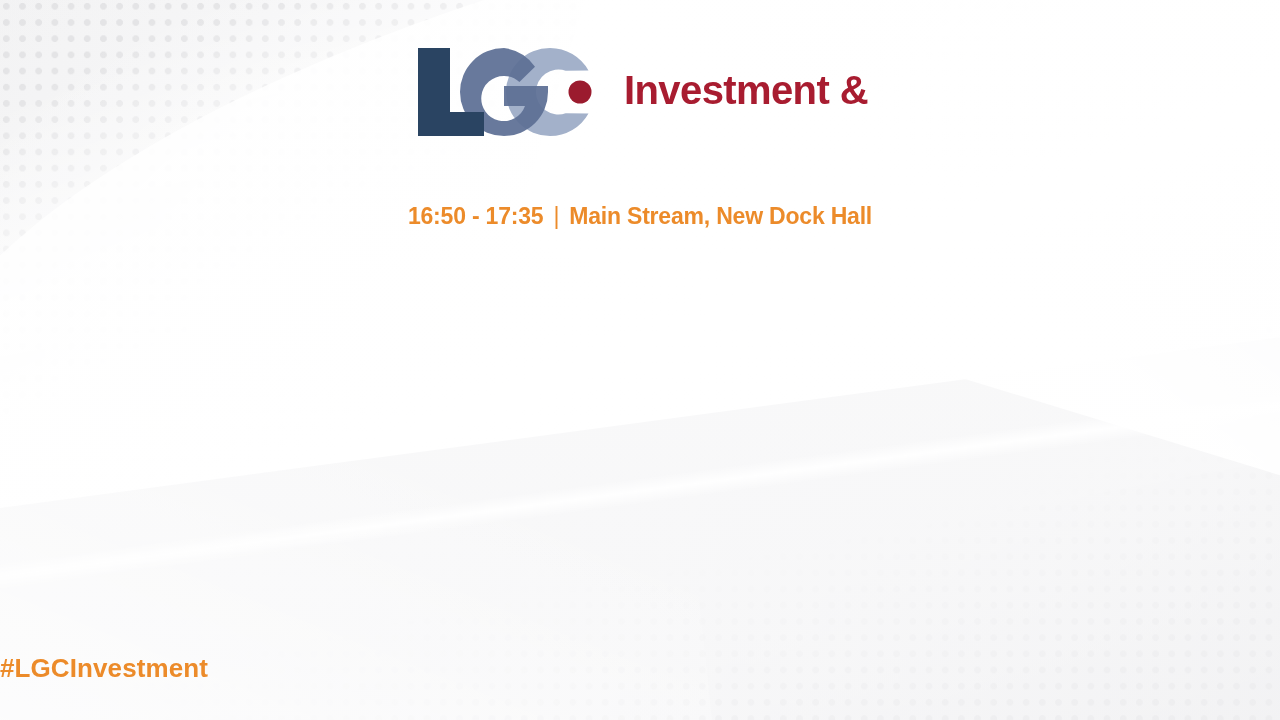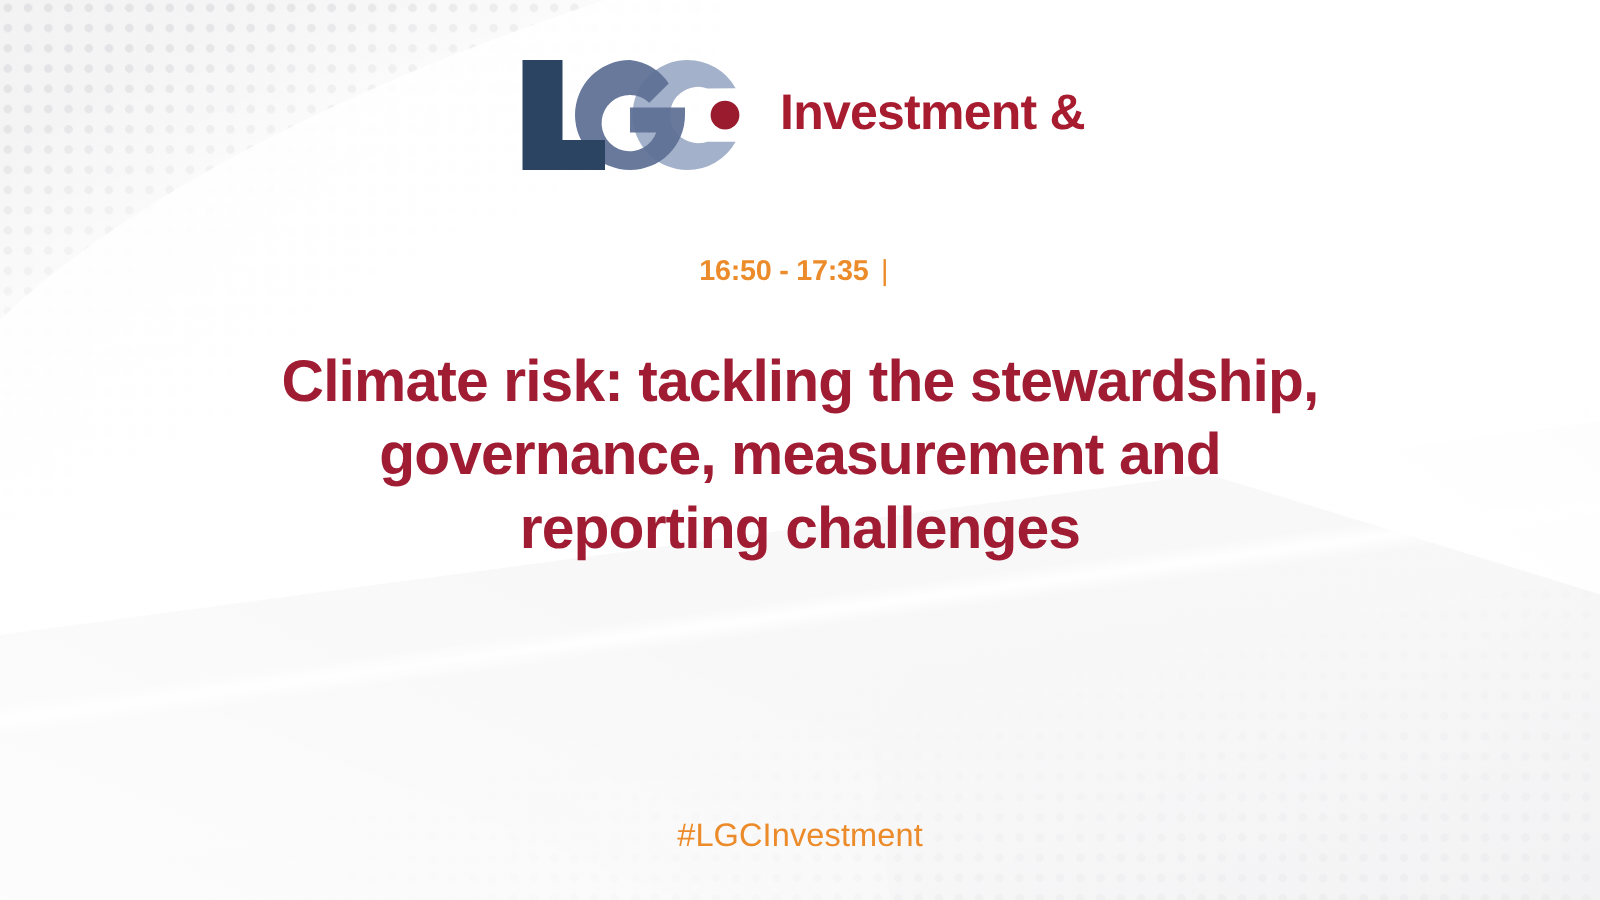--- a/index.html
+++ b/index.html
@@ -221,24 +221,23 @@
   .title-line {
     display: block;
   }
 
   
   .hashtag {
     position: absolute;
     left: 0;
     right: 0;
     top: 653px;
-    text-align: center;
     color: #EC8B2A;
     font-size: 26px;
-    font-weight: 400;
+    font-weight: 700;
     letter-spacing: 0.1px;
   }
 </style>
 </head>
 <body>
 
 <div id="stage">
 
   <div class="bg-base"></div>
   <div class="bg-dots"></div>
@@ -282,24 +281,20 @@
       </svg>
 
       <div class="logo-words">
         <span class="logo-line lw-red">Investment &amp;</span>
       </div>
     </div>
 
     <div class="session-meta">
       <span>16:50 - 17:35</span>
       <span class="meta-sep">|</span>
+      <span>Main Stream, New Dock Hall</span>
     </div>
 
-    <h1 class="session-title">
-      <span class="title-line">Climate risk: tackling the stewardship,</span>
-      <span class="title-line">governance, measurement and</span>
-      <span class="title-line">reporting challenges</span>
-    </h1>
   </div>
 
   <div class="hashtag">#LGCInvestment</div>
 
 </div>
 
 </body></html>

